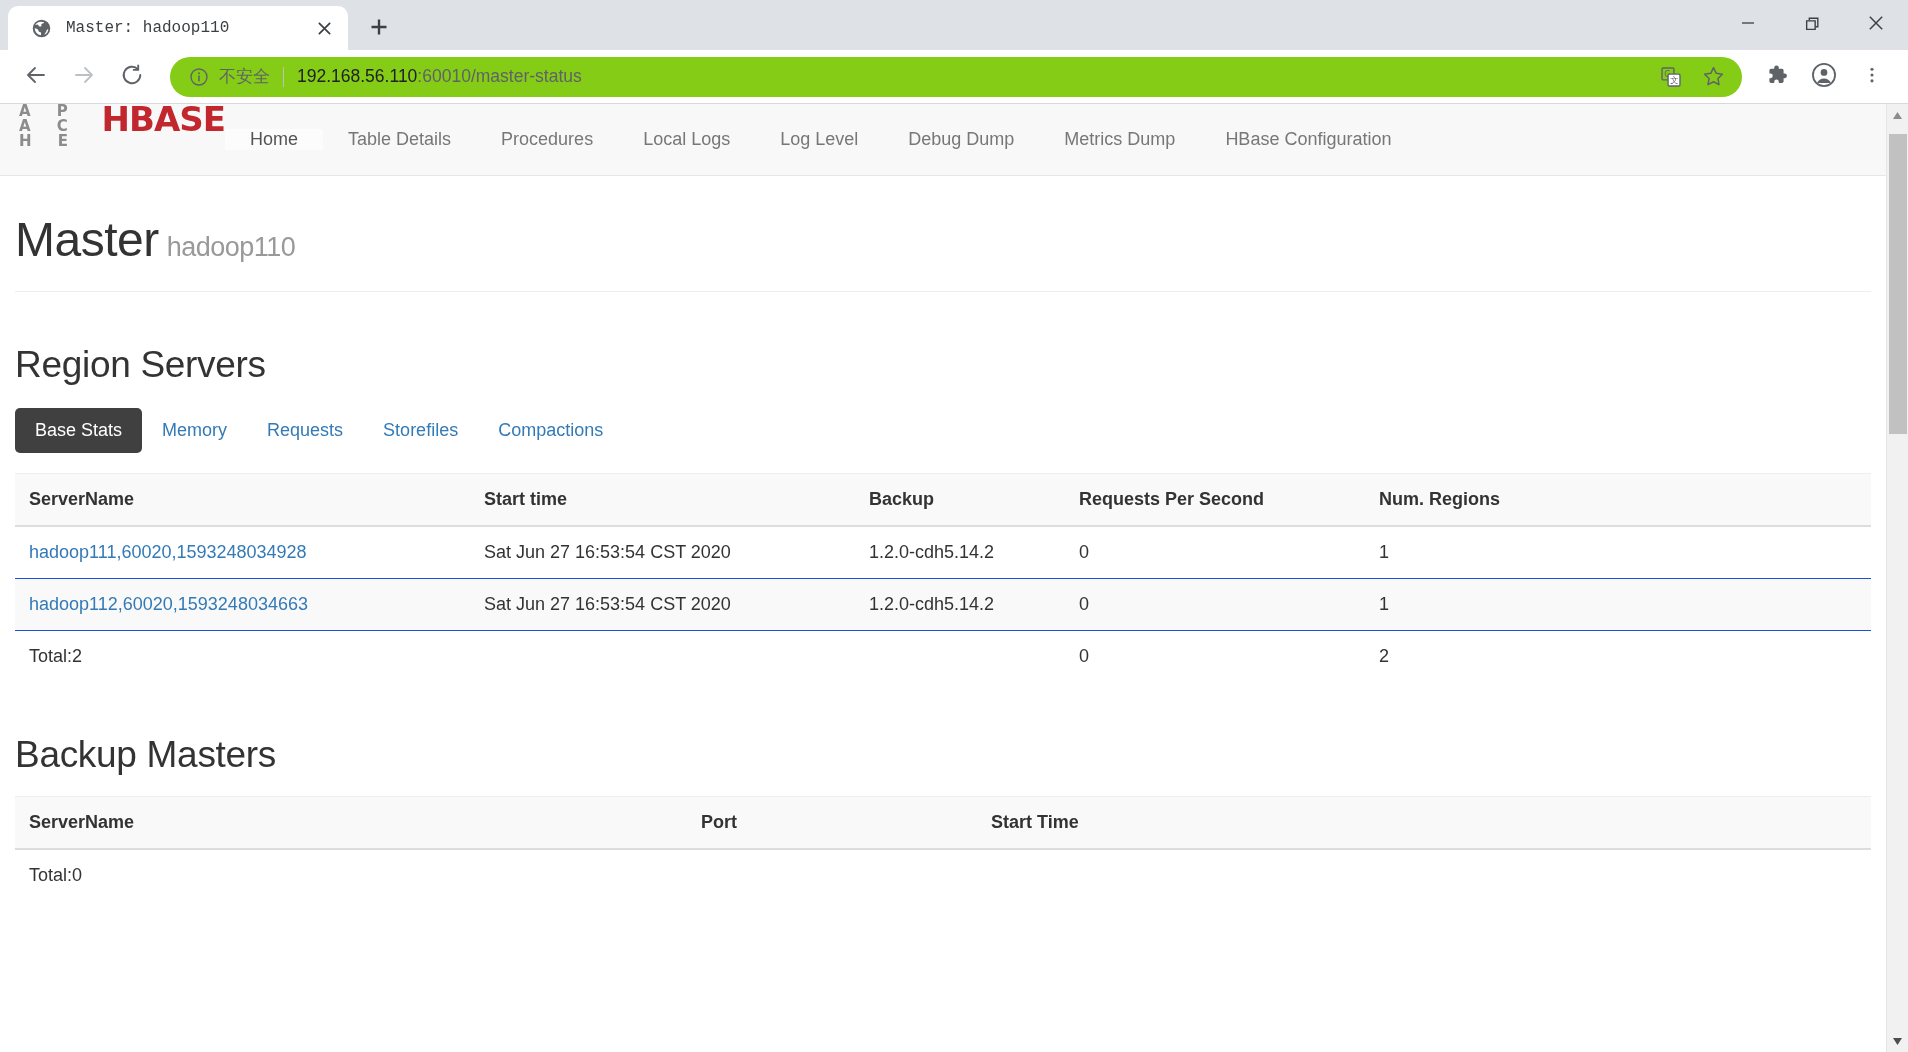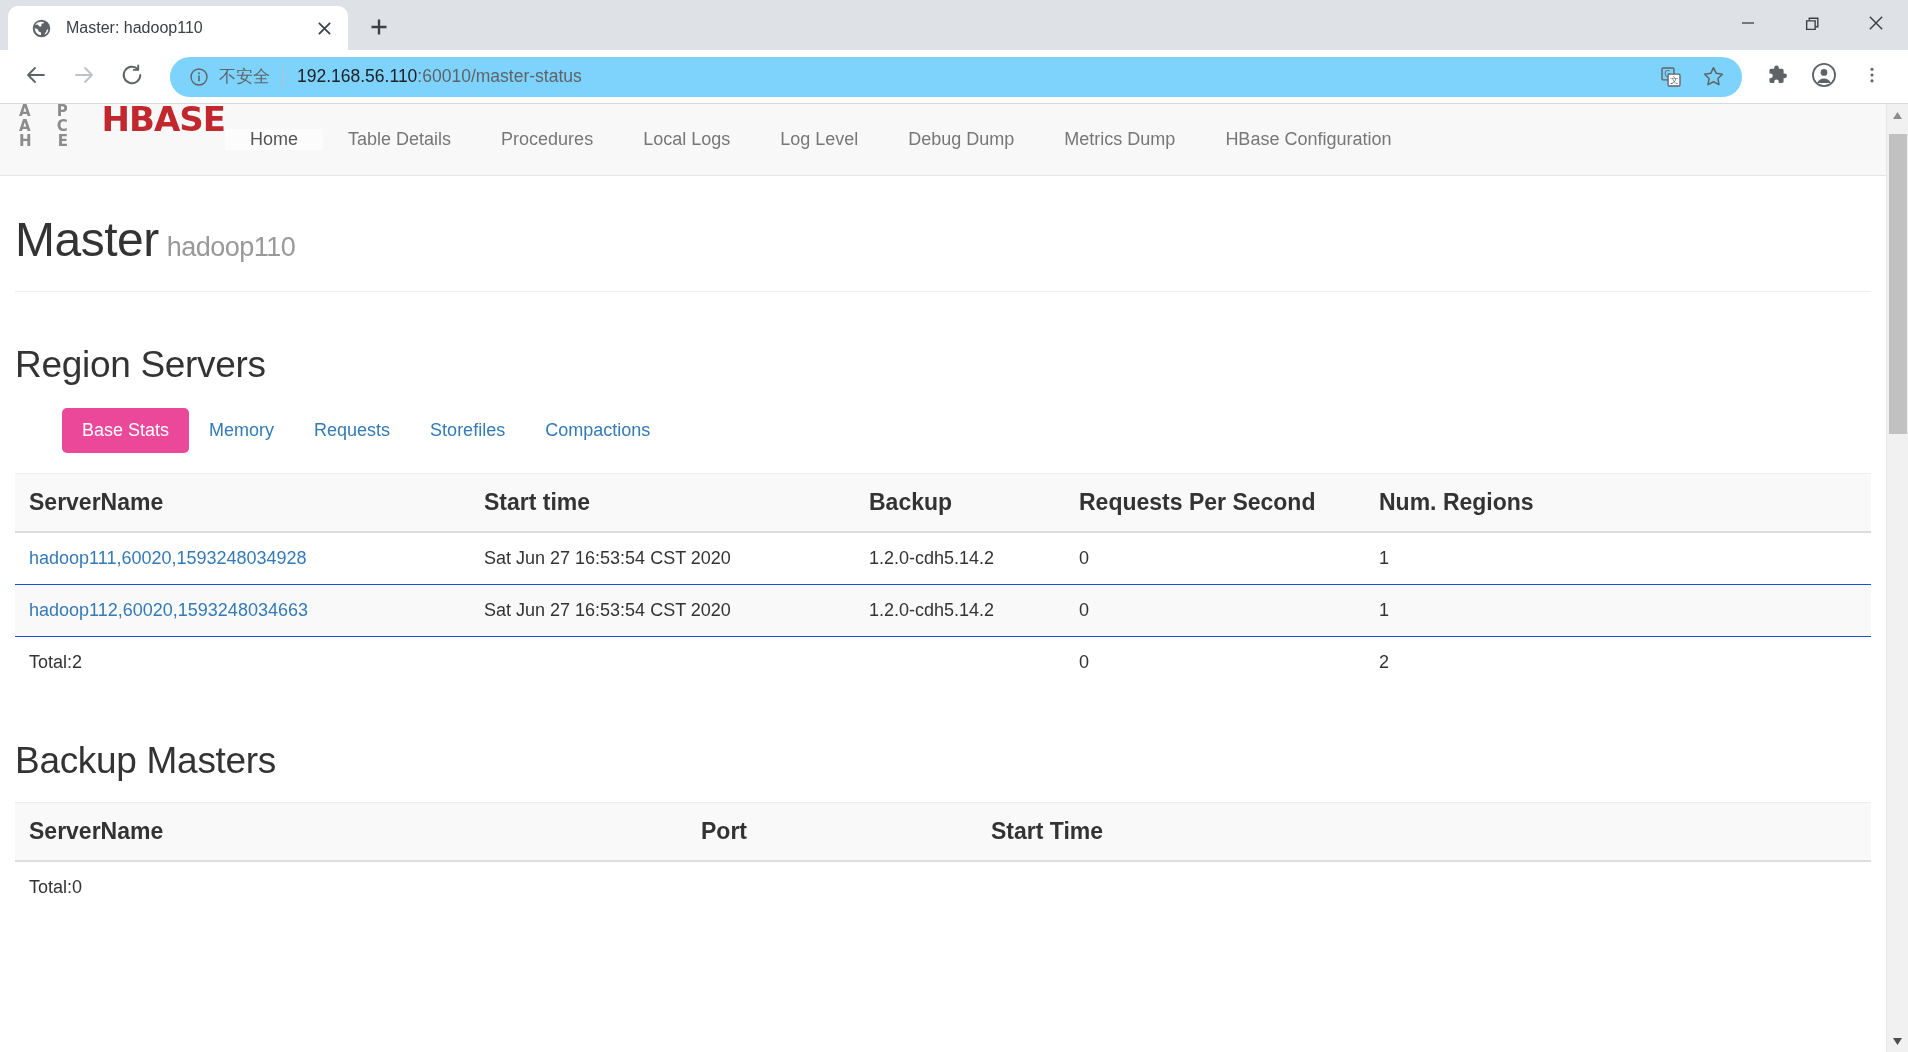--- a/index.html
+++ b/index.html
@@ -35,20 +35,21 @@
   .tab-favicon {
     width: 22px; height: 22px;
     flex: 0 0 22px;
     margin-right: 14px;
     display: flex; align-items: center; justify-content: center;
   }
   .tab-title {
     font-size: 16px; color: #3c4043;
     white-space: nowrap; overflow: hidden; text-overflow: ellipsis;
     flex: 1 1 auto;
+    font-family: Liberation Mono, monospace;
   }
   .tab-close {
     width: 28px; height: 28px;
     flex: 0 0 28px;
     display: flex; align-items: center; justify-content: center;
     color: #5f6368; font-size: 19px; line-height: 1;
   }
   .newtab {
     width: 38px; height: 38px;
     margin-left: 12px; margin-bottom: 3px;
@@ -75,21 +76,21 @@
   .navbtn {
     width: 48px; height: 48px;
     display: flex; align-items: center; justify-content: center;
     color: #5f6368;
     flex: 0 0 48px;
   }
   .navbtn.disabled { color: #bdc1c6; }
   .omnibox {
     flex: 1 1 auto;
     height: 40px;
-    background: #7dd3fc;
+    background: #84cc16;
     border-radius: 20px;
     display: flex; align-items: center;
     padding: 0 10px 0 18px;
     margin: 0 10px 0 14px;
     min-width: 0;
   }
   .omni-info { width: 22px; height: 22px; flex: 0 0 22px; margin-right: 9px; color: #5f6368; }
   .omni-notsecure { font-size: 17px; color: #5f6368; white-space: nowrap; font-family: "DejaVu Sans", sans-serif; }
   .omni-sep { width: 1px; height: 20px; background: #bdc1c6; margin: 0 13px; flex: 0 0 1px; }
   .omni-url { font-size: 17.5px; color: #202124; white-space: nowrap; overflow: hidden; text-overflow: ellipsis; }
@@ -172,26 +173,26 @@
     margin: 52px 0 0 0; letter-spacing: -0.3px;
   }
 
   .tabs { display: flex; align-items: stretch; margin-top: 22px; }
   .tabs .tab-pill {
     padding: 12px 20px;
     font-size: 18px; color: #337ab7;
     border-radius: 5px;
     white-space: nowrap;
   }
-  .tabs .tab-pill.active { background: #ec4899; color: #ffffff; margin-left: 47px; }
+  .tabs .tab-pill.active { background: #404040; color: #ffffff; }
 
   table.tbl { width: 100%; border-collapse: collapse; margin-top: 20px; }
   table.tbl th {
     text-align: left;
-    font-size: 23px; font-weight: bold; color: #333333;
+    font-size: 18px; font-weight: bold; color: #333333;
     padding: 15px 14px;
     background: #f9f9f9;
     border-bottom: 2px solid #dddddd;
     border-top: 1px solid #eeeeee;
   }
   table.tbl td {
     text-align: left;
     font-size: 18px; color: #333333;
     padding: 15px 14px;
     border-top: 1px solid #1d4ed8;

